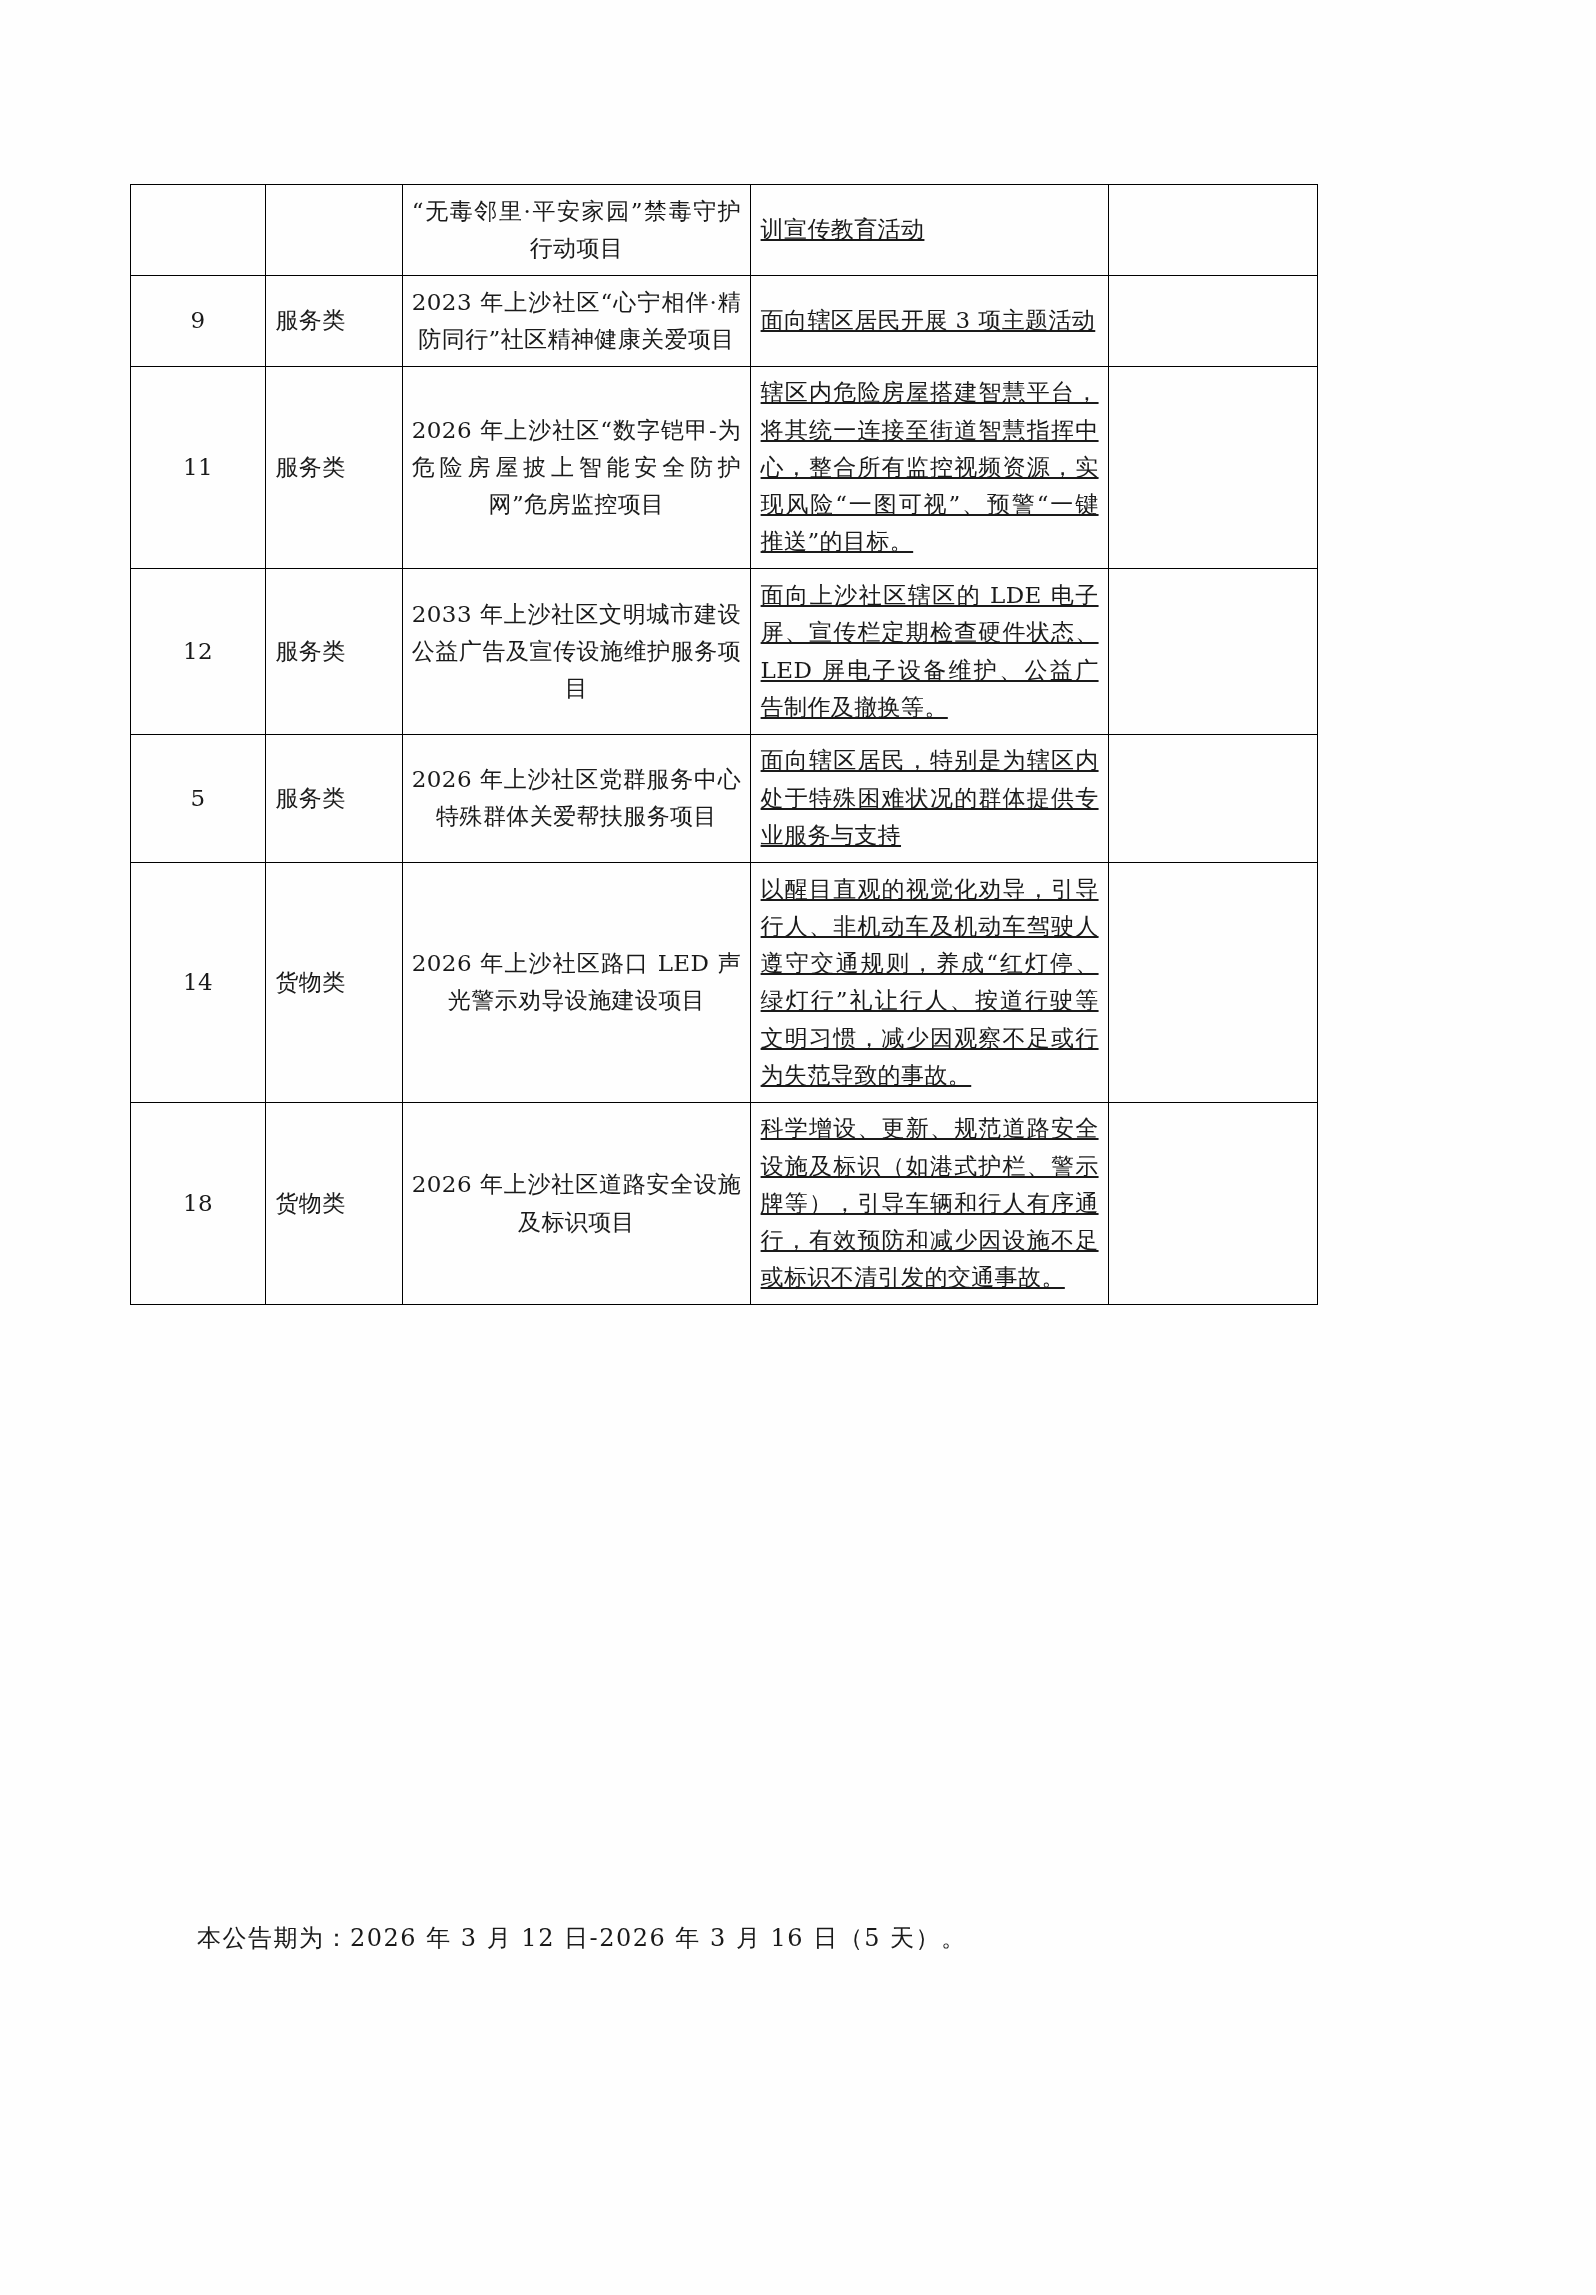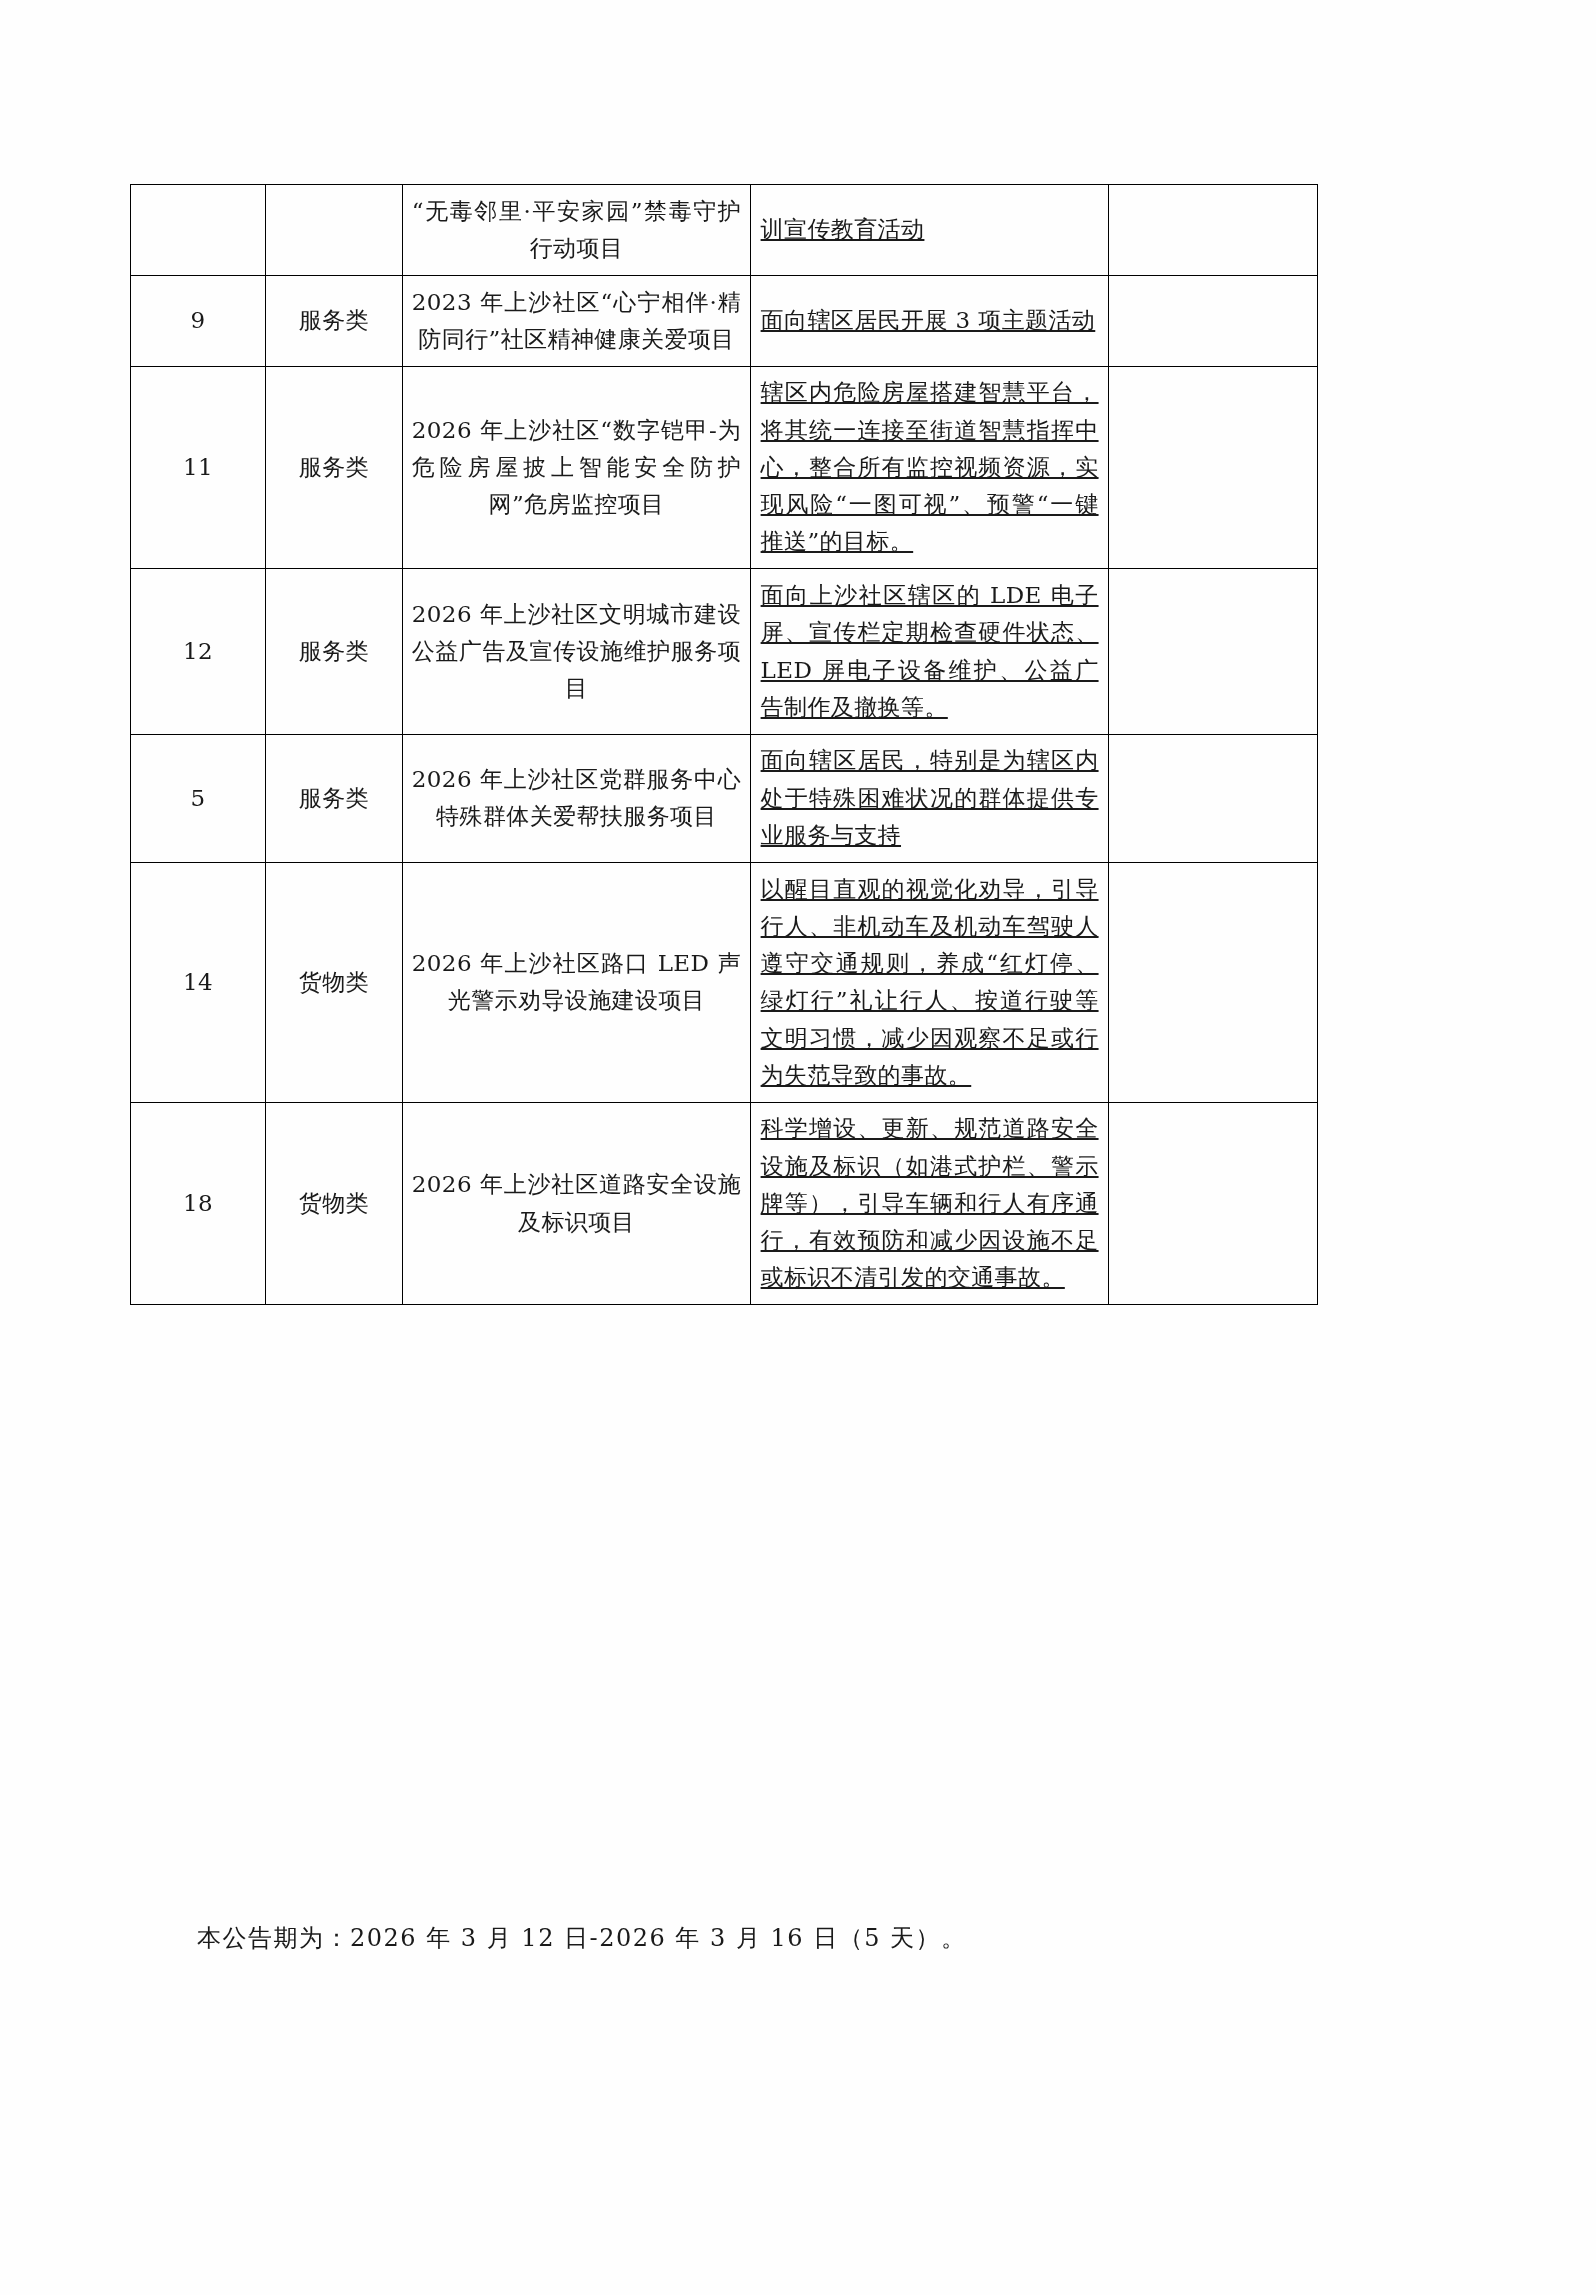--- a/index.html
+++ b/index.html
@@ -33,21 +33,21 @@
   .doc-table td {
     border: 1.5px solid #000000;
     padding: 7.7px 9.2px;
     vertical-align: middle;
     font-size: 23px;
     line-height: 1.62;
     letter-spacing: 0.4px;
     font-family: "DejaVu Serif", "Liberation Serif", serif;
   }
   .col-index  { width: 92px;  text-align: center; }
-  .col-cat    { width: 93px;  text-align: center; }
+  .col-cat    { width: 93px;  }
   .col-name   { width: 268px;  text-align: center; }
   .col-desc   { width: 275px;  text-align: left; }
   .col-extra  { width: 153px;  text-align: center; }
 
   .col-name .cell-text,
   .col-desc .cell-text {
     display: block;
     text-align: justify;
     text-align-last: center;
     word-break: break-all;
@@ -134,21 +134,21 @@
       </tr>
 
       <tr>
         <td class="col-index">
             <span class="cell-text">12</span>
           </td>
         <td class="col-cat">
             <span class="cell-text">服务类</span>
           </td>
         <td class="col-name">
-            <span class="cell-text">2026 年上沙社区文明城市建设公益广告及宣传设施维护服务项目</span>
+            <span class="cell-text">2033 年上沙社区文明城市建设公益广告及宣传设施维护服务项目</span>
           </td>
         <td class="col-desc">
             <span class="cell-text">面向上沙社区辖区的 LDE 电子屏、宣传栏定期检查硬件状态、LED 屏电子设备维护、公益广告制作及撤换等。</span>
           </td>
         <td class="col-extra"><span class="cell-text"></span></td>
       </tr>
 
       <tr>
         <td class="col-index">
             <span class="cell-text">5</span>

